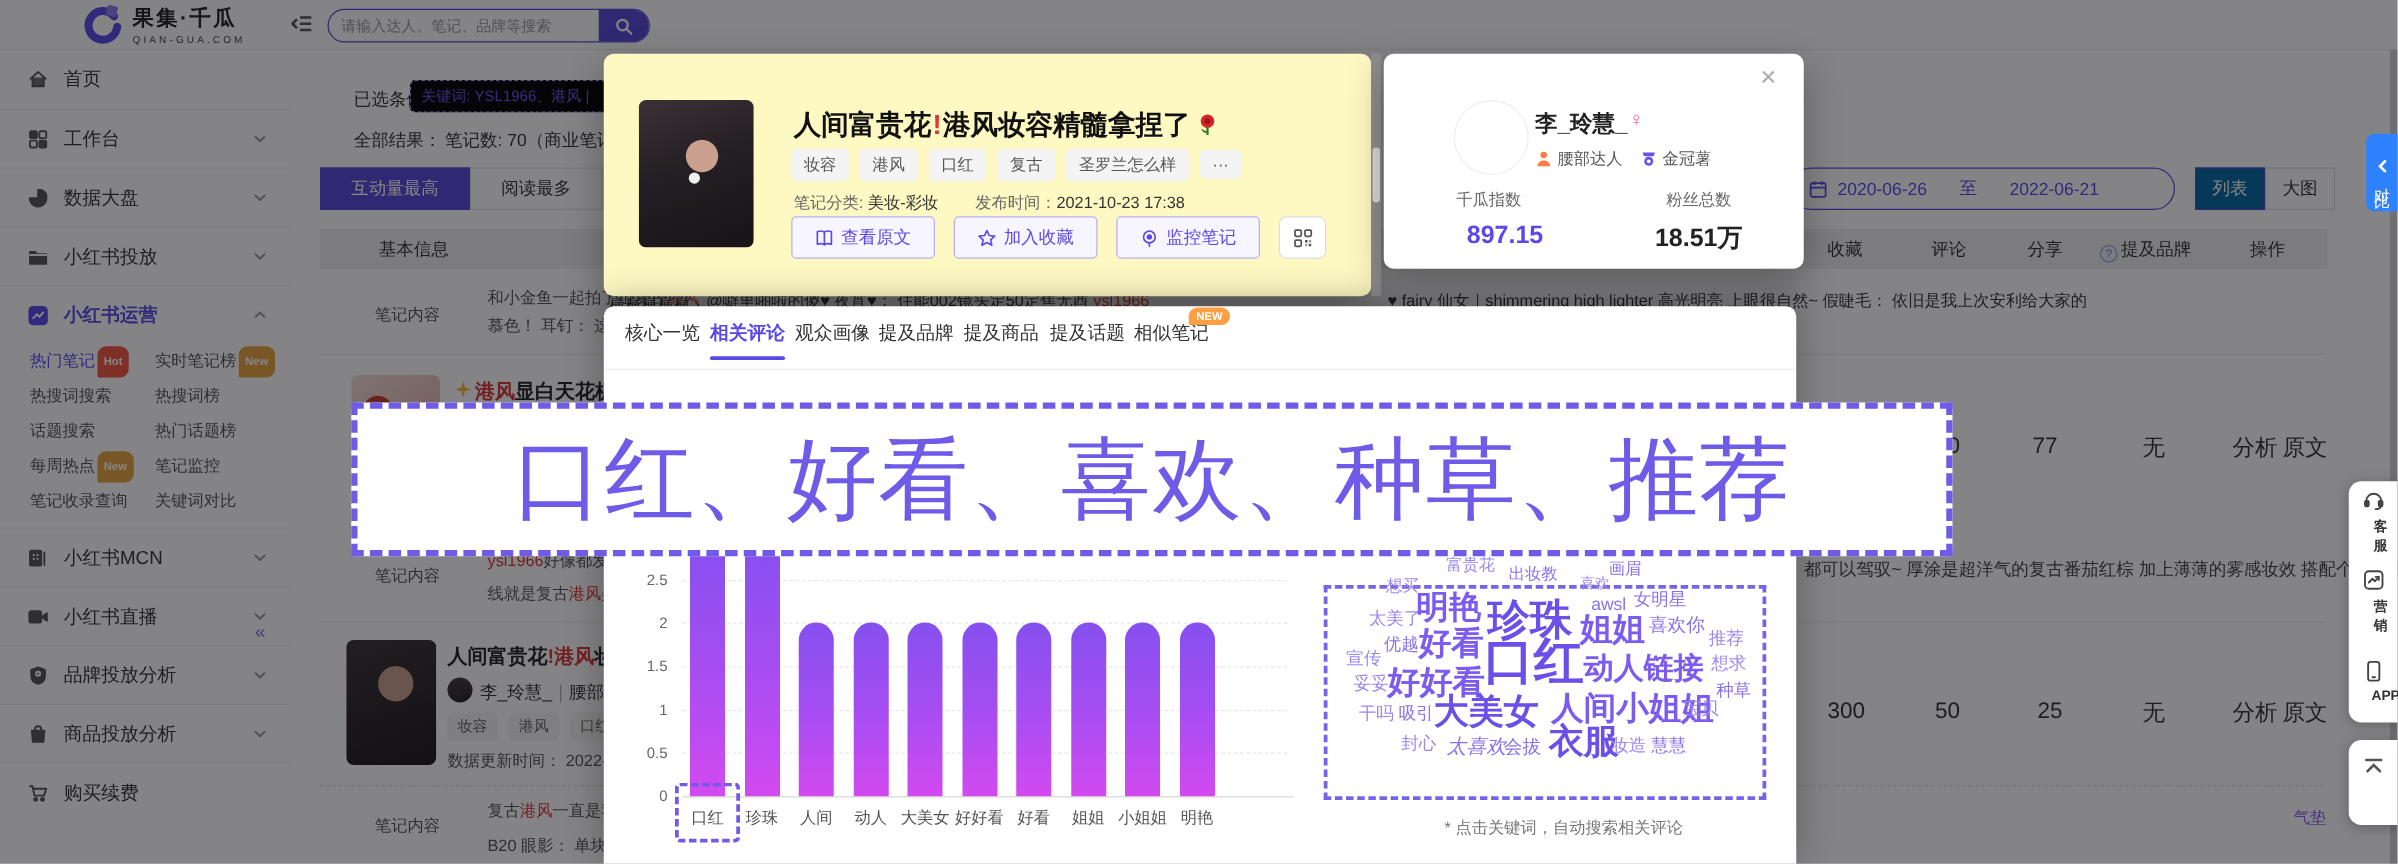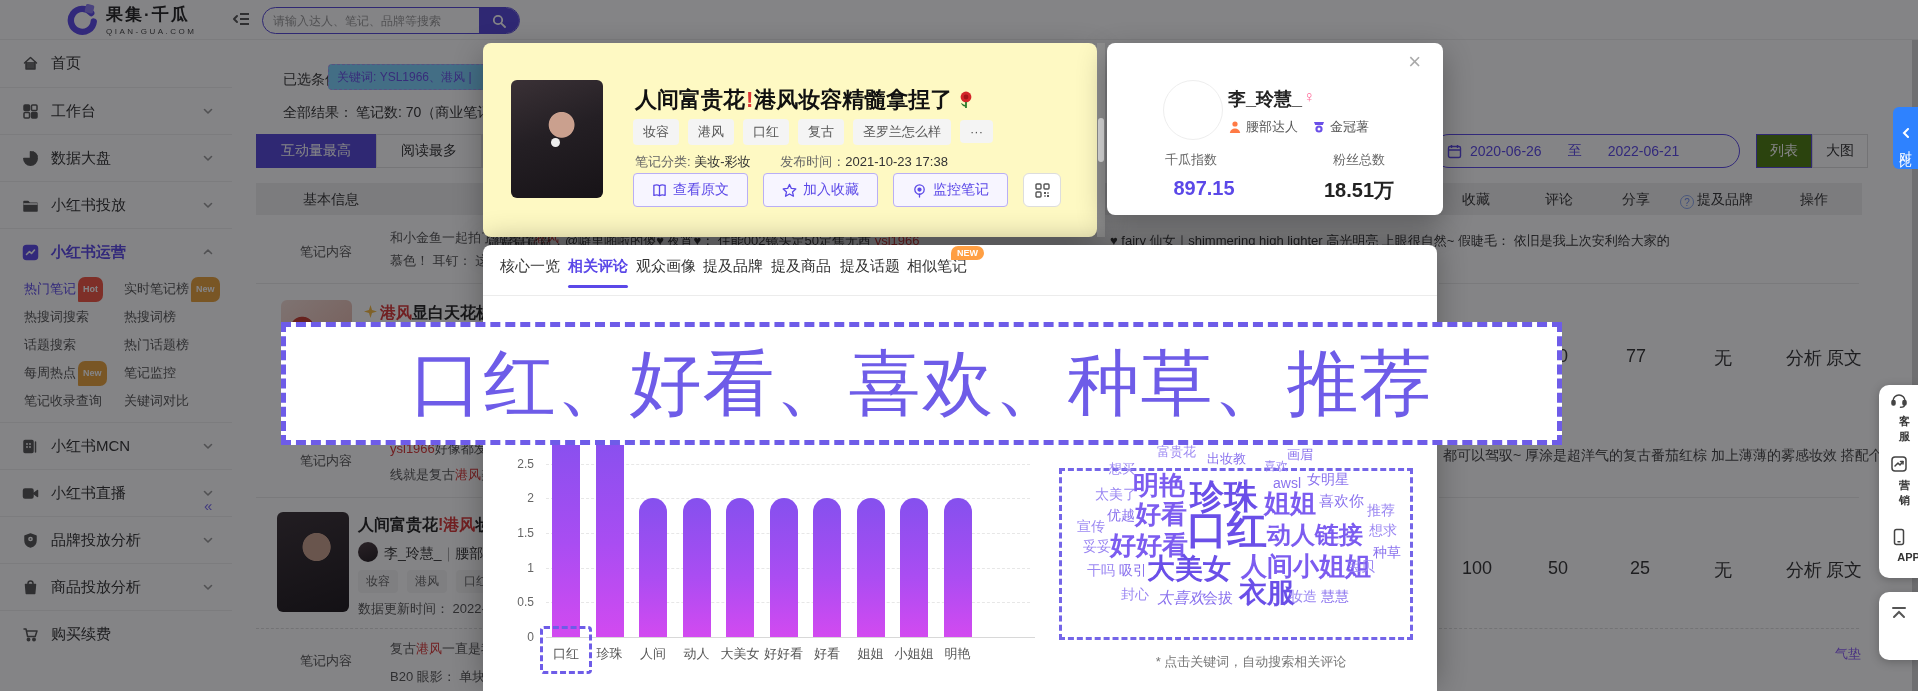--- a/index.html
+++ b/index.html
@@ -35,28 +35,28 @@
   .badge.hot{background:#f25542;}
   .badge.new{background:#e8a23d;}
   #collapse-arrow{position:absolute;left:204px;top:497px;color:#7b6cf0;font-size:15px;z-index:2;}
 
   
   #main{position:absolute;left:232px;top:40px;width:1686px;height:651px;background:#fff;z-index:1;}
   .lbl{font-size:14px;color:#333;}
   .gray{color:#999;}
   .red{color:#d93636;}
   .blue-link{color:#4a7af0;}
-  #selbox{position:absolute;left:328px;top:64px;width:172px;height:26px;border:1px dashed #a79af5;border-radius:4px;background:#7dd3fc;font-size:12px;color:#6750e8;line-height:24px;padding:0 8px;white-space:nowrap;overflow:hidden;z-index:1;}
+  #selbox{position:absolute;left:328px;top:64px;width:172px;height:26px;border:1px dashed #a79af5;border-radius:4px;background:#000000;font-size:12px;color:#6750e8;line-height:24px;padding:0 8px;white-space:nowrap;overflow:hidden;z-index:1;}
   .sort-tab{height:34px;padding:0 24px;font-size:14px;border:1px solid #e3e3e3;background:#fff;color:#333;cursor:pointer;font-family:inherit;}
   .sort-tab.active{background:#5546d8;border-color:#5546d8;color:#fff;}
   #sortTabs{position:absolute;left:256px;top:134px;display:flex;z-index:1;}
   #datebox{position:absolute;left:1432px;top:134px;width:308px;height:34px;border:1px solid #5b48e8;border-radius:17px;display:flex;align-items:center;font-size:14px;color:#5b48e8;padding:0 14px;gap:8px;z-index:1;}
   #viewtoggle{position:absolute;left:1756px;top:134px;display:flex;z-index:1;}
   #viewtoggle .vt{width:56px;height:34px;font-size:14px;display:flex;align-items:center;justify-content:center;border:1px solid #ddd;background:#fff;color:#333;cursor:pointer;}
-  #viewtoggle .vt.active{background:#4d7c0f;border-color:#5546d8;color:#fff;}
+  #viewtoggle .vt.active{background:#0369a1;border-color:#5546d8;color:#fff;}
   #theadbar{position:absolute;left:256px;top:183px;width:1606px;height:32px;background:#efefef;z-index:1;}
   .th{position:absolute;top:191px;font-size:14px;color:#333;z-index:1;white-space:nowrap;}
   .qmark{display:inline-block;width:14px;height:14px;border:1px solid #8aa5e8;border-radius:50%;color:#6b8ae8;font-size:10px;text-align:center;line-height:13px;margin-right:3px;vertical-align:-2px;}
   .divline{position:absolute;height:0;border-top:1px solid #ebebeb;z-index:1;}
   .divline.dashed{border-top-style:dashed;border-top-color:#ddd;}
   .thumb{position:absolute;border-radius:6px;z-index:1;}
   .rowtitle{position:absolute;font-size:16px;font-weight:bold;color:#222;z-index:1;white-space:nowrap;}
   .notecontent{position:absolute;font-size:13px;color:#555;z-index:1;white-space:nowrap;}
   .statnum{position:absolute;font-size:18px;color:#333;z-index:1;}
   .chip{display:inline-block;background:#f4f4f4;color:#555;font-size:13px;border-radius:4px;padding:4px 10px;margin-right:9px;white-space:nowrap;}
@@ -380,21 +380,21 @@
 <span class="notecontent" style="left:1443px;top:447px;font-size:14px;color:#444;">都可以驾驭~ 厚涂是超洋气的复古番茄红棕 加上薄薄的雾感妆效 搭配个黑色眼</span>
 <div class="divline" style="left:256px;top:497px;width:226px;"></div>
 <div class="divline" style="left:1439px;top:497px;width:420px;"></div>
 
 <div class="thumb" style="left:277px;top:512px;width:72px;height:100px;background:radial-gradient(circle at 55% 35%,#c9a08c 0 18%,transparent 19%),linear-gradient(160deg,#3a3136,#1d181c);"></div>
 <span class="rowtitle" style="left:358px;top:515px;"><span>人间富贵花</span><span class="red" style="font-weight:900;">!</span><span class="red">港风</span><span>妆</span></span>
 <span class="abs" style="left:358px;top:542px;width:20px;height:20px;border-radius:50%;background:linear-gradient(160deg,#4a3b40,#221c20);z-index:1;"></span>
 <span class="notecontent" style="left:384px;top:545px;font-size:14px;color:#333;"><span>李_玲慧_</span><span class="gray">｜</span><span>腰部达</span></span>
 <span class="abs" style="left:358px;top:570px;z-index:1;white-space:nowrap;" id="rowCTags"><span class="chip sm">妆容</span><span class="chip sm">港风</span><span class="chip sm">口红</span></span>
 <span class="notecontent gray" style="left:358px;top:600px;">数据更新时间： 2022-</span>
-<span class="statnum" style="left:1462px;top:558px;">100</span>
+<span class="statnum" style="left:1462px;top:558px;">300</span>
 <span class="statnum" style="left:1548px;top:558px;">50</span>
 <span class="statnum" style="left:1630px;top:558px;">25</span>
 <span class="statnum" style="left:1714px;top:558px;">无</span>
 <span class="statnum blue-link" style="left:1786px;top:558px;">分析</span>
 <span class="statnum blue-link" style="left:1826px;top:558px;">原文</span>
 <div class="divline dashed" style="left:256px;top:628px;width:226px;"></div>
 <div class="divline dashed" style="left:1439px;top:628px;width:420px;"></div>
 
 <span class="notecontent" style="left:390px;top:640px;"><span>复古</span><span class="red">港风</span><span>一直是我的本</span></span>
 <span class="notecontent gray" style="left:300px;top:652px;">笔记内容</span>

